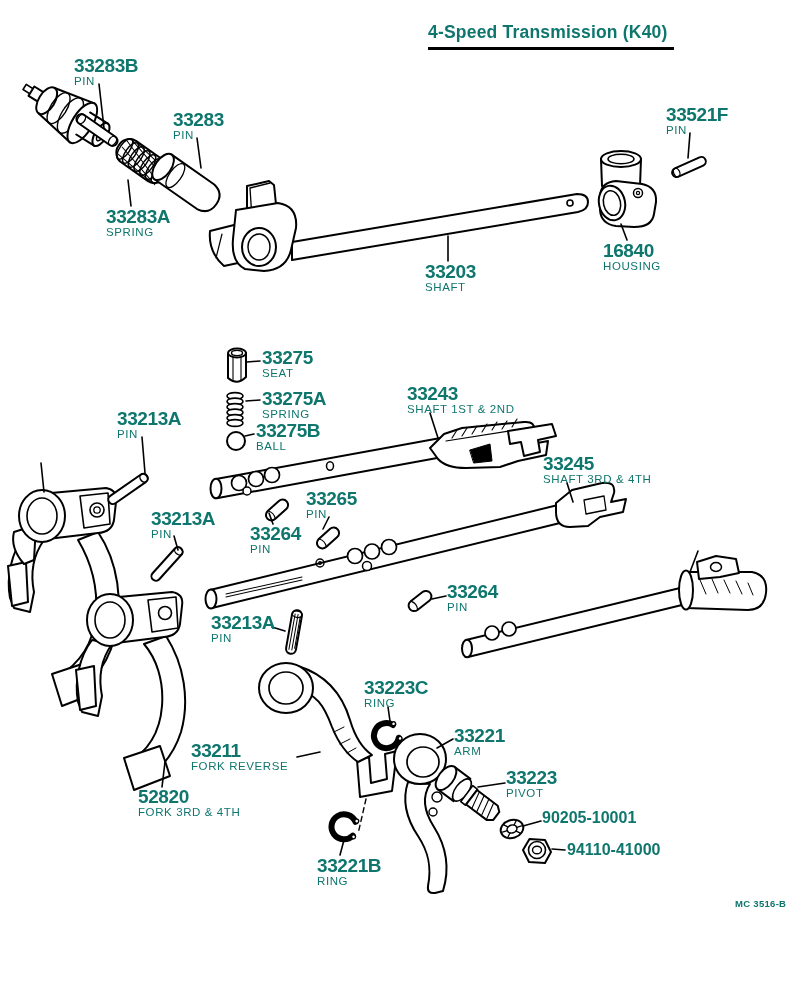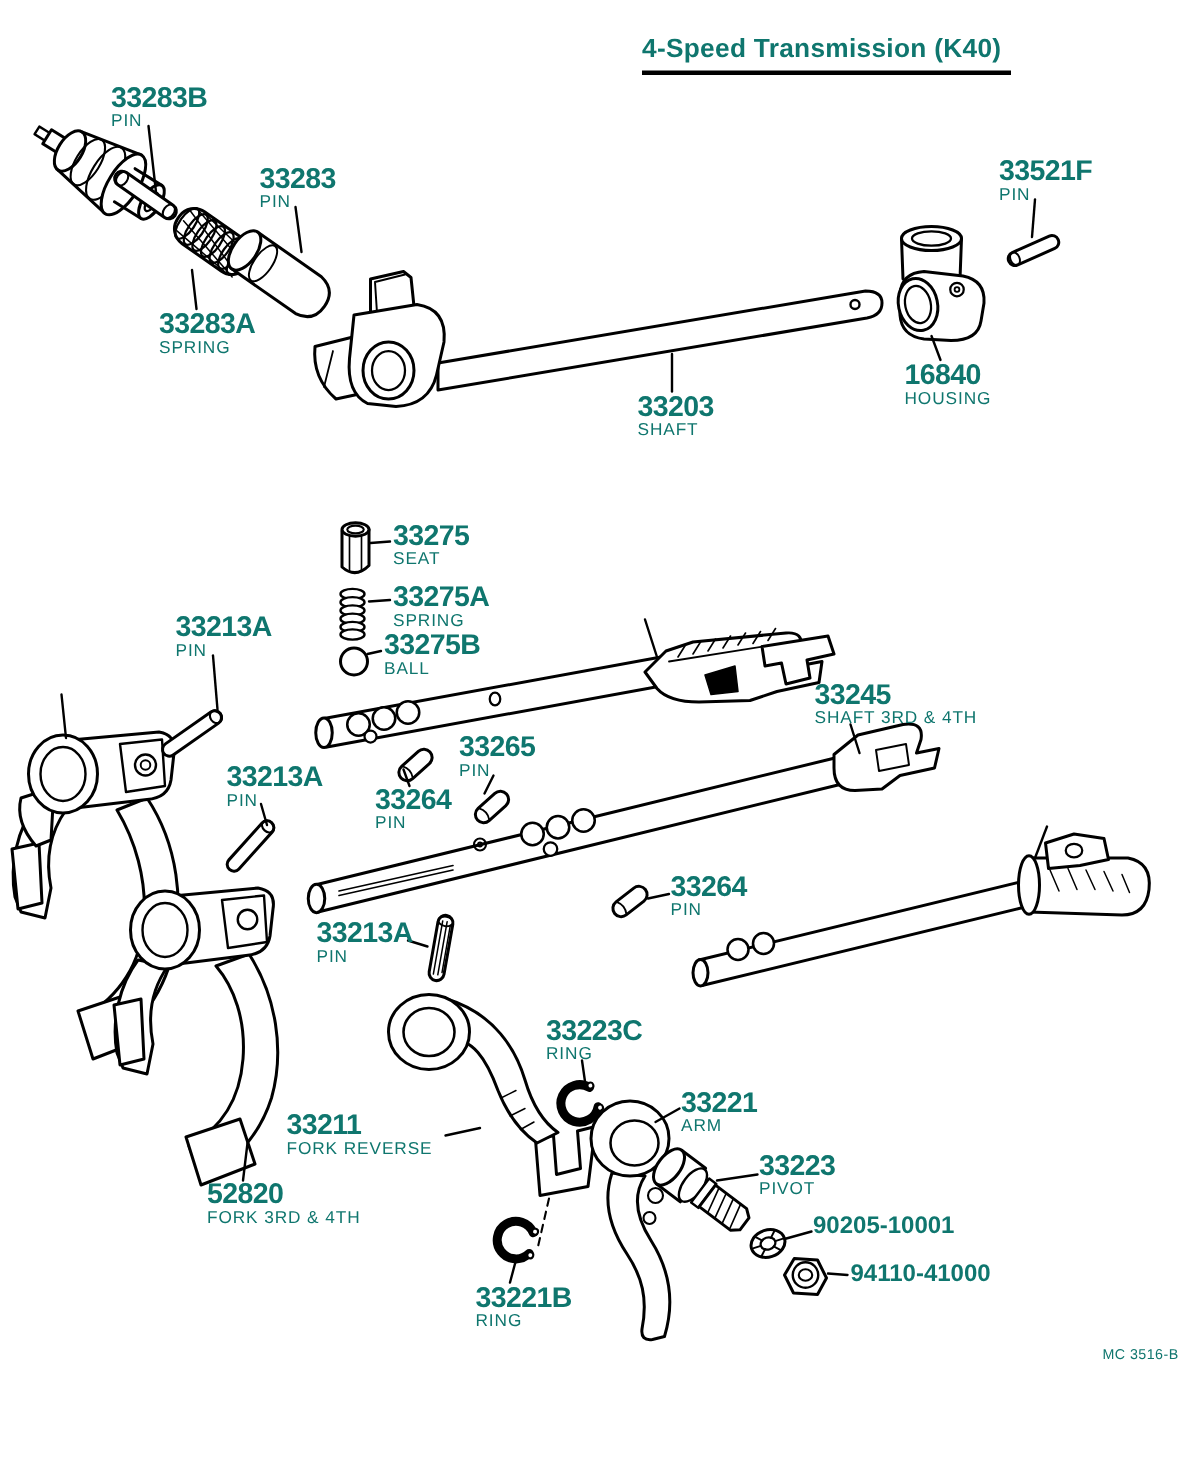--- a/index.html
+++ b/index.html
@@ -13,21 +13,21 @@
     position:absolute; left:428px; top:22px;
     font-size:17.5px; font-weight:bold; letter-spacing:0.2px;
     border-bottom:3px solid #000; padding:0 6px 4px 0; white-space:nowrap;
   }
   .lbl { position:absolute; line-height:1; white-space:nowrap; }
   .lbl .num { font-size:19px; font-weight:bold; letter-spacing:-0.4px; }
   .lbl .sub { font-size:11.5px; font-weight:normal; letter-spacing:0.6px; margin-top:1px; }
   .lbl.small .num { font-size:16px; letter-spacing:0; }
   .footer-code {
     position:absolute; left:735px; top:898px;
-    font-size:9.5px; font-weight:normal; letter-spacing:0.3px;
+    font-size:9.5px; font-weight:bold; letter-spacing:0.3px;
   }
 </style>
 </head>
 <body>
 
 <div class="page">
 
   <svg class="art" width="800" height="982" viewBox="0 0 800 982">
     <g stroke="#000" fill="none" stroke-width="2" stroke-linejoin="round" stroke-linecap="round">
 
@@ -312,20 +312,24 @@
     <div class="sub">SEAT</div>
   </div>
   <div class="lbl" style="left:262px;top:389px">
     <div class="num">33275A</div>
     <div class="sub">SPRING</div>
   </div>
   <div class="lbl" style="left:256px;top:421px">
     <div class="num">33275B</div>
     <div class="sub">BALL</div>
   </div>
+  <div class="lbl" style="left:407px;top:384px">
+    <div class="num">33243</div>
+    <div class="sub">SHAFT 1ST &amp; 2ND</div>
+  </div>
   <div class="lbl" style="left:117px;top:409px">
     <div class="num">33213A</div>
     <div class="sub">PIN</div>
   </div>
   <div class="lbl" style="left:151px;top:509px">
     <div class="num">33213A</div>
     <div class="sub">PIN</div>
   </div>
   <div class="lbl" style="left:306px;top:489px">
     <div class="num">33265</div>

